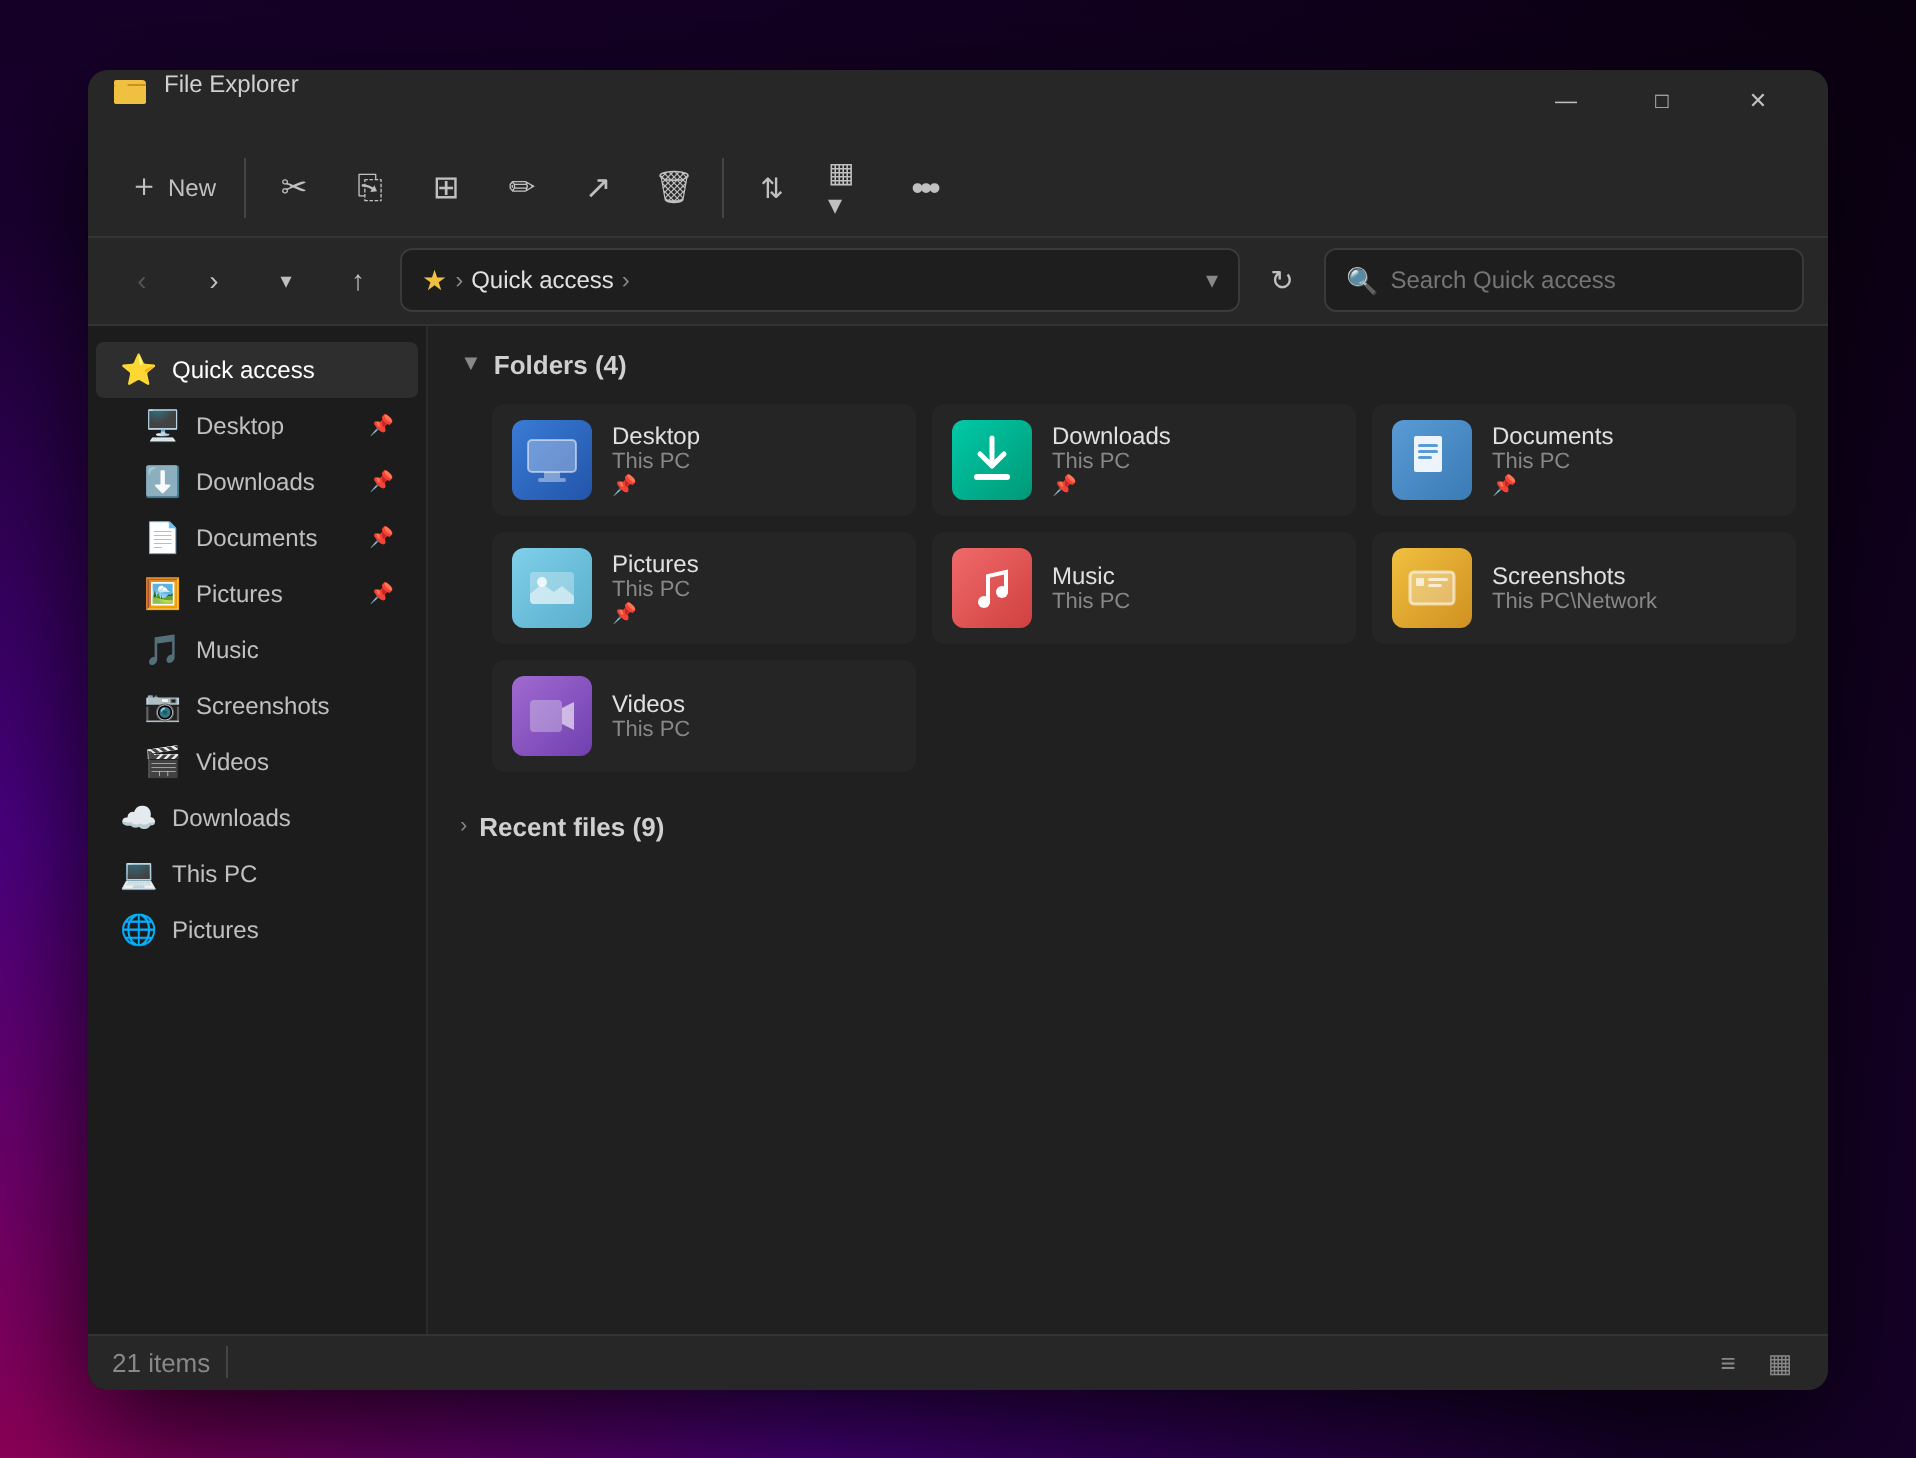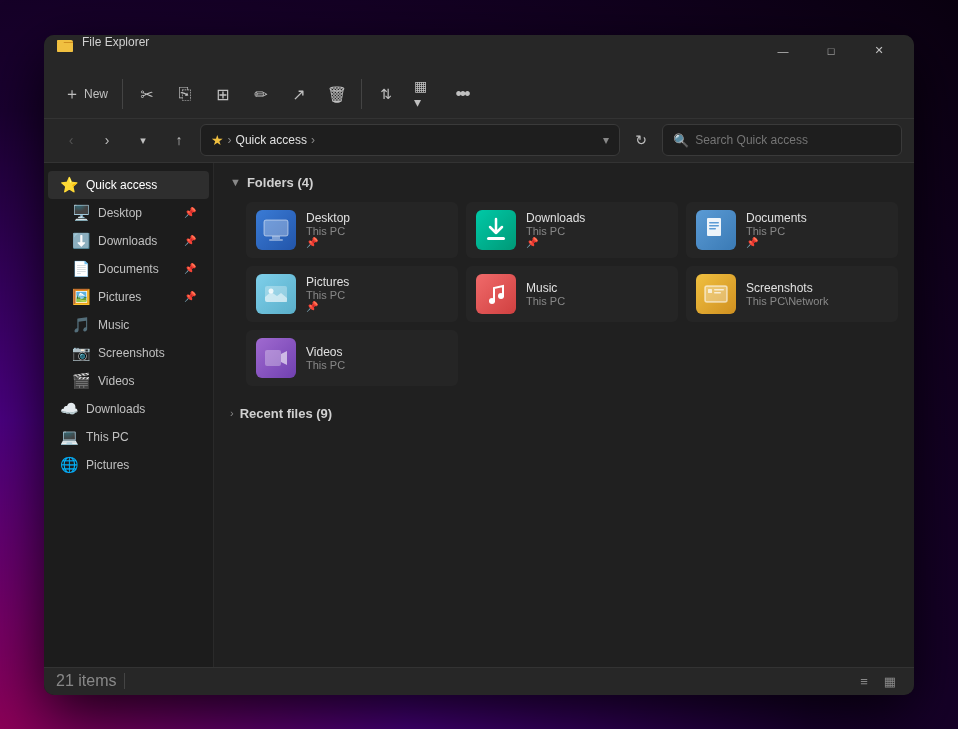--- a/index.html
+++ b/index.html
@@ -269,21 +269,21 @@
     
     .statusbar {
       display: flex;
       align-items: center;
       background: #272727;
       height: 28px;
       padding: 0 12px;
       border-top: 1px solid #333;
       flex-shrink: 0;
     }
-    .status-text { font-size: 16px; color: #888; }
+    .status-text { font-size: 13px; color: #888; }
     .status-sep { width: 1px; height: 16px; background: #444; margin: 0 8px; }
     .status-spacer { flex: 1; }
     .view-btns { display: flex; gap: 2px; }
     .view-btn {
       width: 24px;
       height: 22px;
       display: flex;
       align-items: center;
       justify-content: center;
       border-radius: 3px;

